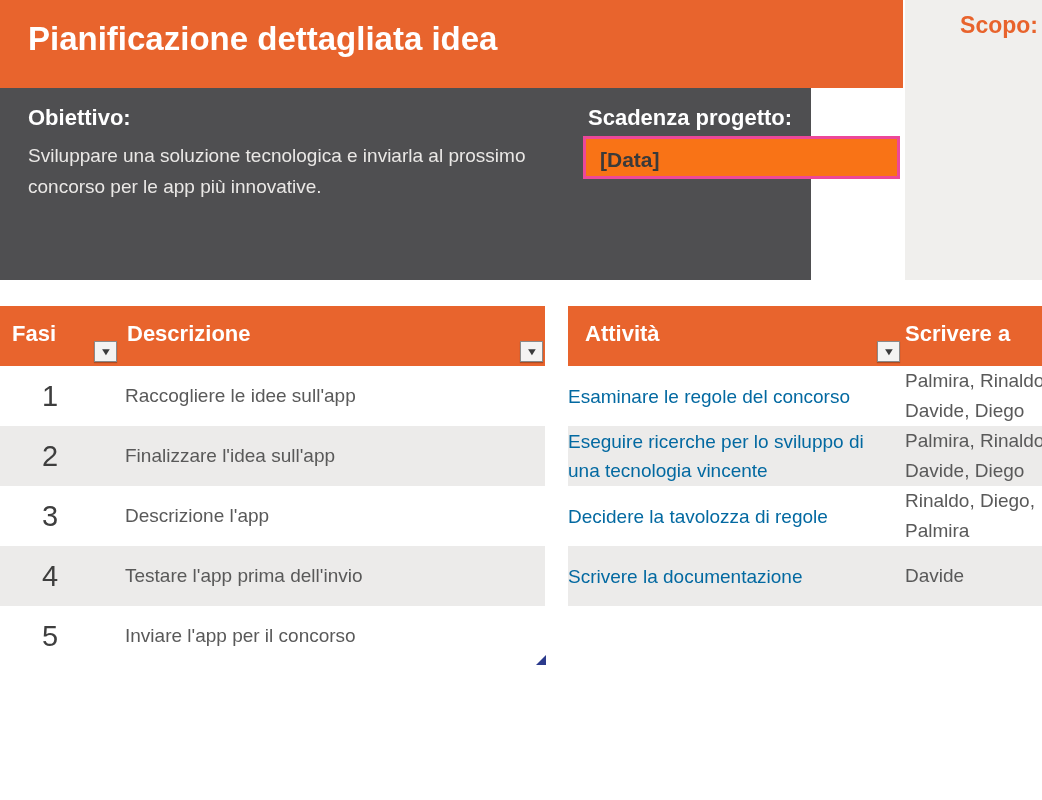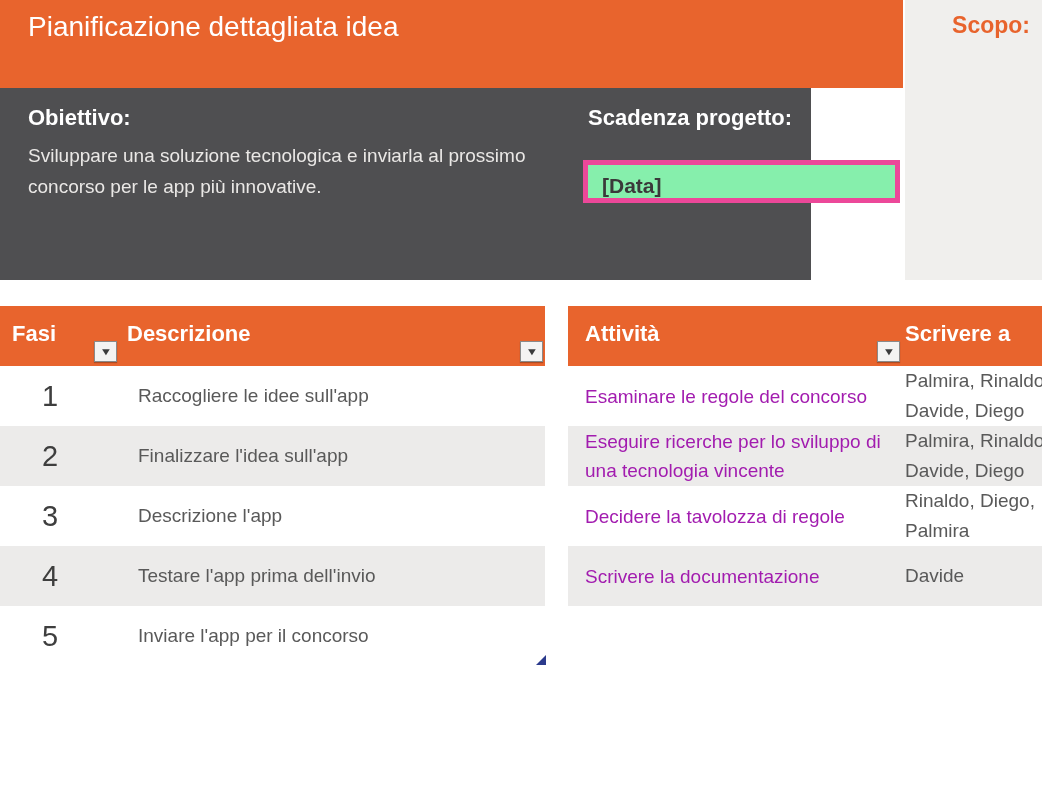--- a/index.html
+++ b/index.html
@@ -5,36 +5,36 @@
   html,body{margin:0;padding:0;}
   body{
     width:1042px;height:800px;overflow:hidden;background:#ffffff;
     font-family:"Liberation Sans","DejaVu Sans",sans-serif;
     -webkit-font-smoothing:antialiased;
   }
   .canvas{position:relative;width:1042px;height:800px;background:#ffffff;overflow:hidden;}
 
   
   .title-band{position:absolute;left:0;top:0;width:903px;height:88px;background:#E8642D;}
-  .page-title{position:absolute;left:28px;top:11px;font-size:28px;font-weight:normal;color:#ffffff;letter-spacing:0px;white-space:nowrap;}
+  .page-title{position:absolute;left:28px;top:20px;font-size:33px;font-weight:bold;color:#ffffff;letter-spacing:0px;white-space:nowrap;}
 
   
   .dark-panel{position:absolute;left:0;top:88px;width:811px;height:192px;background:#4F4F51;}
   .obj-label{position:absolute;left:28px;top:17px;font-size:22px;font-weight:bold;color:#ffffff;}
   .obj-text{position:absolute;left:28px;top:52px;width:500px;font-size:19px;line-height:31px;color:#EAE8E6;}
   .deadline-label{position:absolute;left:588px;top:17px;font-size:22px;font-weight:bold;color:#ffffff;white-space:nowrap;}
   .date-box{
-    position:absolute;left:583px;top:48px;width:317px;height:43px;background:#86efac;
-    border:5px solid #ec4899;box-sizing:border-box;
-    font-size:21px;font-weight:bold;color:#3A3A3A;line-height:41px;padding-left:14px;margin-top:24px;
+    position:absolute;left:583px;top:48px;width:317px;height:43px;background:#f97316;
+    border:3px solid #ec4899;box-sizing:border-box;
+    font-size:21px;font-weight:bold;color:#3A3A3A;line-height:41px;padding-left:14px;
   }
 
   
   .scopo-panel{position:absolute;left:905px;top:0;width:137px;height:280px;background:#F0EFED;}
-  .scopo-label{position:absolute;top:12px;right:12px;font-size:23px;font-weight:bold;color:#E8632C;margin-left:16px;}
+  .scopo-label{position:absolute;top:12px;right:4px;font-size:23px;font-weight:bold;color:#E8632C;margin-left:16px;}
 
   
   .tbl{position:absolute;top:306px;}
   .tbl-left{left:0;width:545px;}
   .tbl-right{left:568px;width:474px;}
   .thead{position:relative;height:60px;background:#E8642D;}
   .hl{position:absolute;top:15px;font-size:22px;font-weight:bold;color:#ffffff;white-space:nowrap;}
   .hl-fasi{left:12px;}
   .hl-desc{left:127px;}
   .hl-att{left:17px;}
@@ -47,24 +47,24 @@
   .dd .arrow{font-size:10px;color:#3B3B3B;line-height:1;transform:scaleX(1.3);}
   .dd-fasi{left:94px;top:35px;}
   .dd-desc{left:520px;top:35px;}
   .dd-att{left:309px;top:35px;}
 
   .trow{position:relative;height:60px;display:flex;align-items:center;background:#ffffff;}
   .trow.alt{background:#ECEBEA;}
 
   
   .pnum{width:100px;text-align:center;font-size:29px;color:#3E3E3E;}
-  .pdesc{margin-left:38px;font-size:19px;color:#595959;}
+  .pdesc{margin-left:25px;font-size:19px;color:#595959;}
 
   
-  .act{margin-left:17px;width:315px;font-size:19px;line-height:29px;color:#a21caf;}
+  .act{width:315px;font-size:19px;line-height:29px;color:#0369a1;}
   .names{
     position:absolute;left:337px;top:50%;transform:translateY(-50%);
     width:165px;font-size:19px;line-height:30px;color:#595959;
   }
 
   
   .resize-handle{
     position:absolute;left:536px;top:655px;width:0;height:0;
     border-left:10px solid transparent;border-bottom:10px solid #2B3A8C;cursor:nwse-resize;
   }

